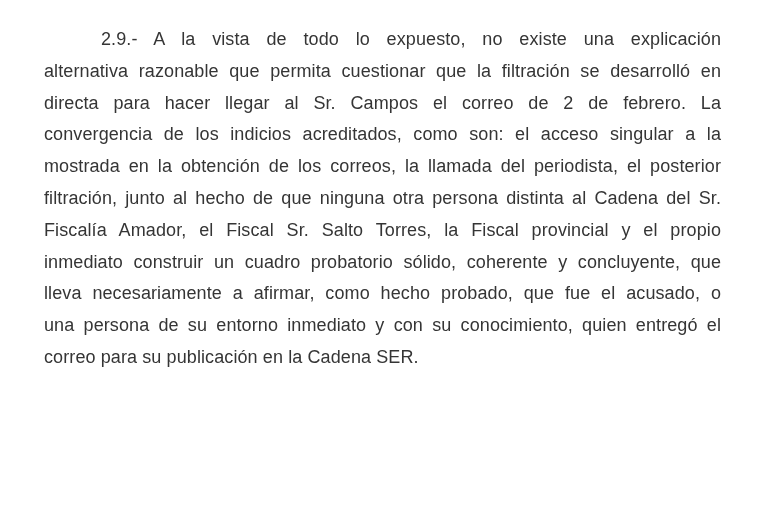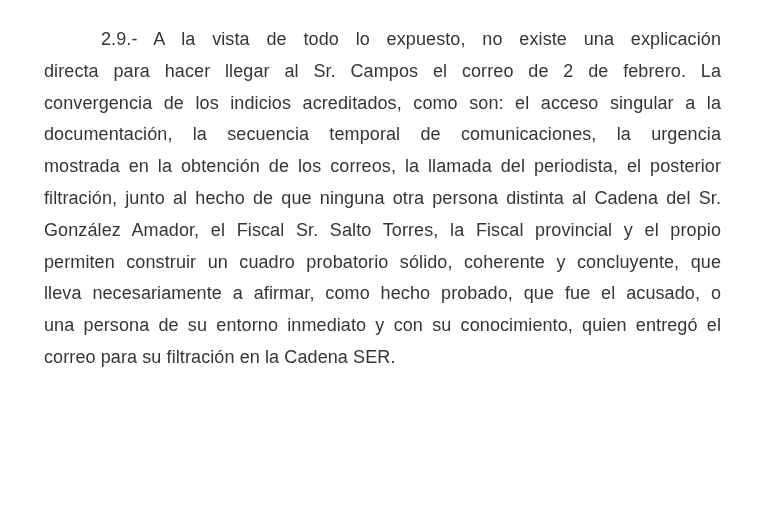--- a/index.html
+++ b/index.html
@@ -35,24 +35,24 @@
     padding: 5px 13px;
     margin: 0 -4px;
   }
 </style>
 </head>
 <body>
 
 <div class="page">
   <div class="para">
     <div class="line first">2.9.- A la vista de todo lo expuesto, no existe una explicación</div>
+    <div class="line">alternativa razonable que permita cuestionar que la filtración se desarrolló en</div>
     <div class="line">directa para hacer llegar al Sr. Campos el correo de 2 de febrero. La</div>
     <div class="line">convergencia de los indicios acreditados, como son: el acceso singular a la</div>
-    <div class="line">documentación, la secuencia temporal de comunicaciones, la urgencia</div>
     <div class="line">mostrada en la obtención de los correos, la llamada del periodista, el posterior</div>
     <div class="line">filtración, junto al hecho de que ninguna otra persona distinta al Cadena del Sr.</div>
-    <div class="line">González Amador, el Fiscal Sr. Salto Torres, la Fiscal provincial y el propio</div>
-    <div class="line">permiten construir un cuadro probatorio sólido, coherente y concluyente, que</div>
+    <div class="line">Fiscalía Amador, el Fiscal Sr. Salto Torres, la Fiscal provincial y el propio</div>
+    <div class="line">inmediato construir un cuadro probatorio sólido, coherente y concluyente, que</div>
     <div class="line">lleva necesariamente a afirmar, como hecho probado, que fue el acusado, o</div>
     <div class="line">una persona de su entorno inmediato y con su conocimiento, quien entregó el</div>
-    <div class="line last">correo para su filtración en la Cadena SER.</div>
+    <div class="line last">correo para su publicación en la Cadena SER.</div>
   </div>
 </div>
 
 </body></html>

